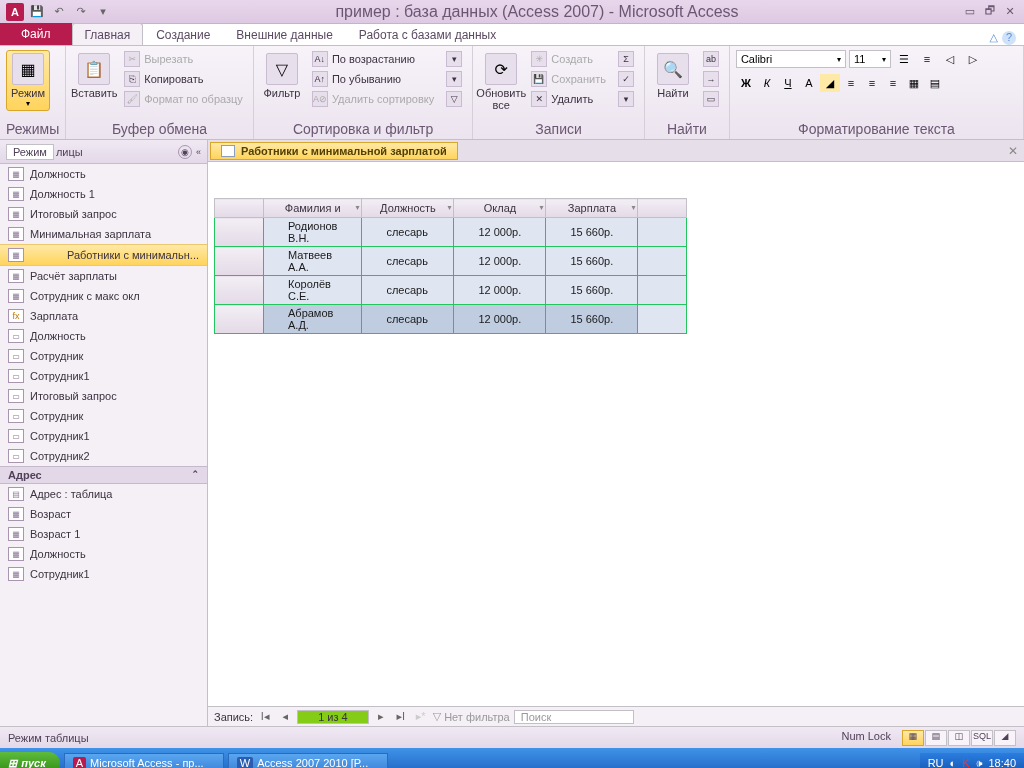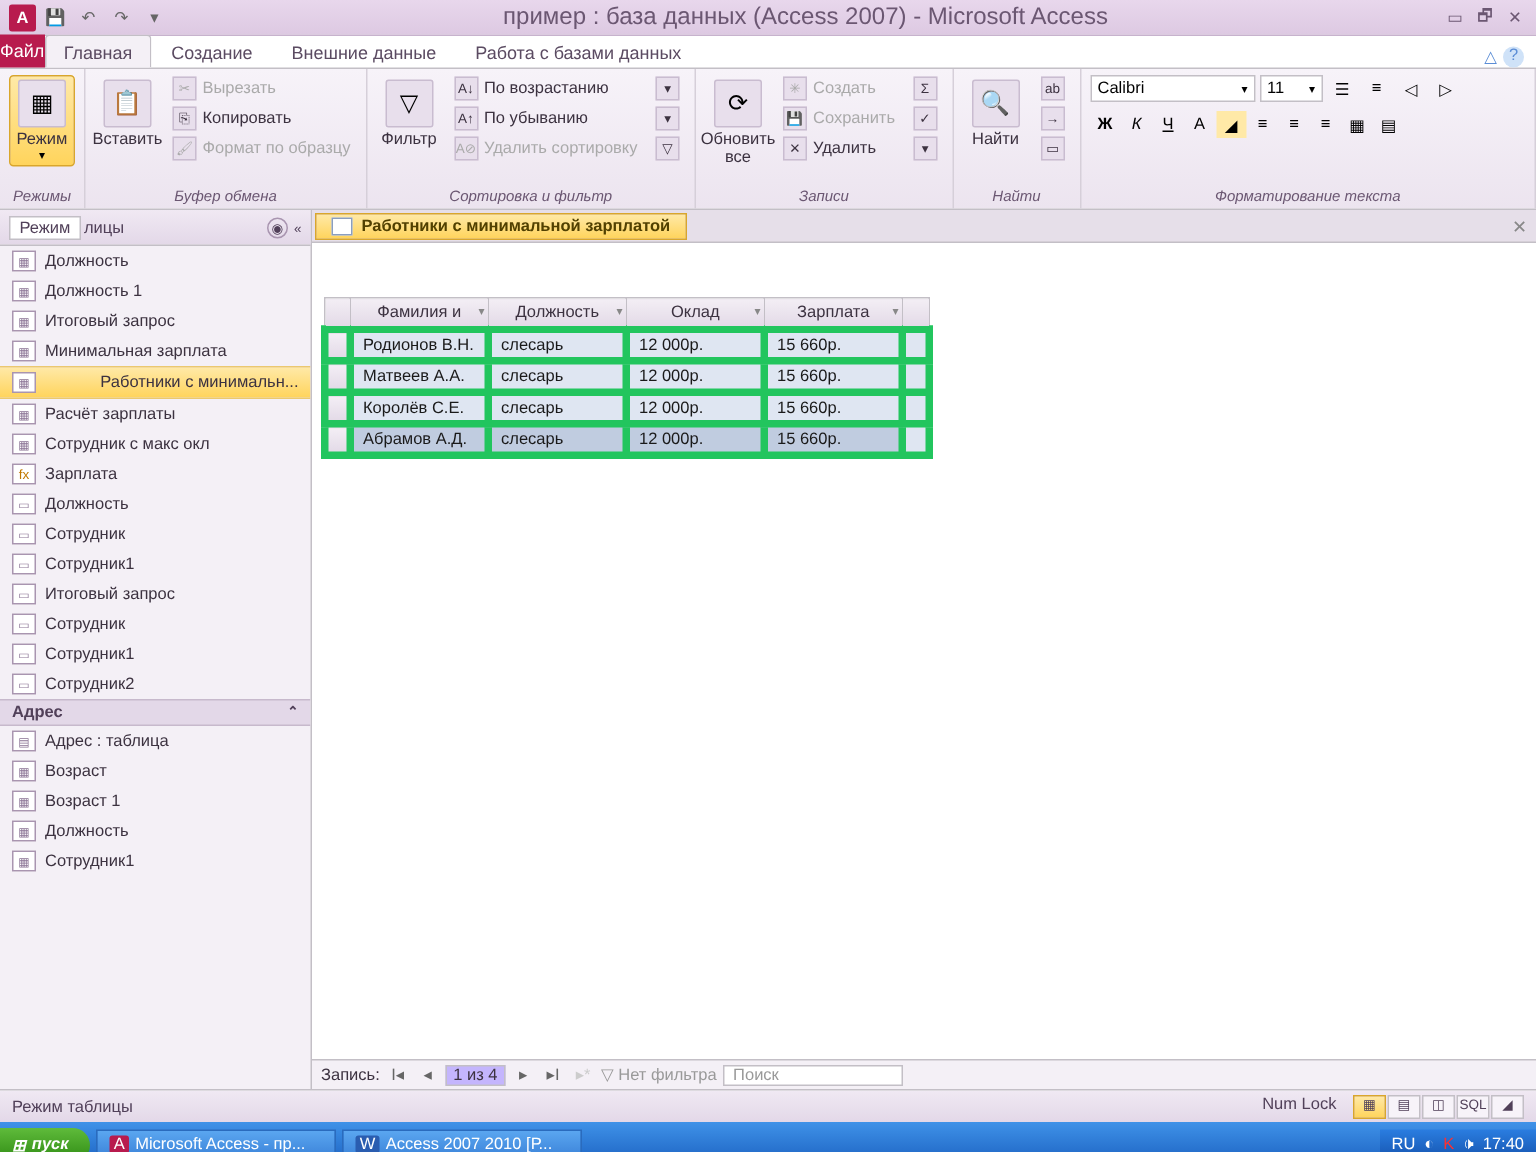--- a/index.html
+++ b/index.html
@@ -2,28 +2,28 @@
 <html><head>
 <meta charset="utf-8">
 <style>
 * { box-sizing: border-box; margin: 0; padding: 0; font-family: "Segoe UI", Tahoma, sans-serif; font-size: 11px; }
 body { width: 1024px; height: 768px; background: #fff; overflow: hidden; position: relative; }
 .titlebar { height: 24px; background: linear-gradient(#e8d7ec, #ddc9e2); display: flex; align-items: center; padding: 0 4px; border-bottom: 1px solid #c7b2cd; }
 .qat-icon { width: 18px; height: 18px; margin: 0 2px; display: flex; align-items: center; justify-content: center; color: #666; }
 .title { flex: 1; text-align: center; color: #6b5772; font-size: 16px; }
 .win-ctrl { width: 20px; text-align: center; color: #6b5772; font-size: 11px; }
 .ribbon-tabs { height: 22px; background: #fff; display: flex; align-items: flex-end; padding-left: 0; border-bottom: 1px solid #c3bfc6; }
-.file-tab { background: #b81b4e; color: #fff; padding: 4px 0; height: 22px; display: flex; align-items: center; font-size: 12px; cursor: default; }
+.file-tab { background: #b81b4e; color: #fff; padding: 4px 21px; height: 22px; display: flex; align-items: center; font-size: 12px; cursor: default; }
 .tab { padding: 4px 12px; color: #5b4b62; font-size: 12px; border: 1px solid transparent; border-bottom: none; height: 22px; display: flex; align-items: center; cursor: default; }
 .tab.active { background: #f4f0f6; border-color: #c3bfc6; border-radius: 3px 3px 0 0; }
 .rib-help { margin-left: auto; display: flex; gap: 4px; padding-right: 8px; }
 .ribbon { height: 94px; background: linear-gradient(#f7f3f9, #ece4ef); border-bottom: 1px solid #c3bfc6; display: flex; }
 .group { border-right: 1px solid #d6cfd9; padding: 4px 6px 0 6px; display: flex; flex-direction: column; }
 .group-body { flex: 1; display: flex; align-items: flex-start; gap: 4px; }
-.group-label { text-align: center; font-size: 10px; color: #6b5772; padding: 2px 0; font-style: italic; }
+.group-label { text-align: center; font-size: 14px; color: #6b5772; padding: 2px 0; }
 .big-btn { display: flex; flex-direction: column; align-items: center; width: 44px; padding: 2px; border: 1px solid transparent; border-radius: 3px; }
 .big-btn.selected { background: linear-gradient(#ffe9a7, #ffd45c); border-color: #d9a62c; }
 .big-icon { width: 32px; height: 32px; background: #e8dfec; border: 1px solid #c9bcd0; border-radius: 2px; display: flex; align-items: center; justify-content: center; font-size: 16px; }
 .btn-label { font-size: 11px; color: #3c3240; text-align: center; margin-top: 2px; }
 .small-btns { display: flex; flex-direction: column; gap: 2px; }
 .small-btn { display: flex; align-items: center; gap: 4px; padding: 1px 4px; color: #3c3240; white-space: nowrap; }
 .small-btn.disabled { color: #aaa; }
 .sm-icon { width: 16px; height: 16px; background: #e8dfec; border: 1px solid #c9bcd0; font-size: 9px; display: flex; align-items: center; justify-content: center; }
 .fmt-inputs { display: flex; gap: 3px; }
 .fmt-sel { border: 1px solid #c3bfc6; background: #fff; padding: 1px 4px; height: 18px; display: flex; align-items: center; gap: 4px; font-size: 11px; }
@@ -45,26 +45,26 @@
 .nav-grp .chev { margin-left: auto; font-size: 9px; }
 .doc { flex: 1; display: flex; flex-direction: column; background: #fff; gap: 36px; }
 .doc-tabs { height: 22px; background: #e6dfe9; border-bottom: 1px solid #c3bfc6; display: flex; align-items: center; padding-left: 2px; }
 .doc-tab { background: linear-gradient(#ffe9a7, #ffd45c); border: 1px solid #d9a62c; padding: 2px 10px; display: flex; align-items: center; gap: 6px; font-size: 12px; font-weight: bold; color: #514000; }
 .doc-tab .dicon { width: 14px; height: 12px; background: #fff; border: 1px solid #8a9ec0; }
 .doc-close { margin-left: auto; margin-right: 6px; color: #888; font-size: 12px; }
 .grid-wrap { position: relative; padding: 0; }
 table.grid { border-collapse: collapse; background: #fff; margin-left: 6px; }
 .grid th { background: linear-gradient(#f3eef5, #e3dae7); border: 1px solid #c3bfc6; padding: 3px 6px; font-weight: normal; color: #3c3240; text-align: center; position: relative; }
 .grid th .dd { position: absolute; right: 2px; top: 4px; font-size: 8px; color: #888; }
-.grid td { border: 5px solid #22c55e; padding: 2px 6px; background: #dfe6f2; color: #1a1a1a; }
+.grid td { border: 1px solid #22c55e; padding: 2px 24px; background: #dfe6f2; color: #1a1a1a; }
 .grid td.num { }
 .grid td.sel { background: #c0cce0; }
 .rec-nav { height: 20px; border-top: 1px solid #c3bfc6; background: #f4f0f6; display: flex; align-items: center; gap: 4px; padding: 0 6px; font-size: 11px; color: #3c3240; margin-top: auto; }
 .rec-btn { width: 16px; text-align: center; color: #666; }
-.rec-input { border: 1px solid #c3bfc6; padding: 0 4px; background: #c4b5fd; }
+.rec-input { border: 1px solid #c3bfc6; padding: 0 20px; background: #84cc16; }
 .filter-ind { display: flex; align-items: center; gap: 3px; color: #999; }
 .search-box { border: 1px solid #c3bfc6; background: #fff; padding: 0 6px; color: #999; width: 120px; }
 .status { height: 22px; background: linear-gradient(#f0e9f3, #e3d8e8); border-top: 1px solid #c3bfc6; display: flex; align-items: center; padding: 0 8px; color: #514059; font-size: 11px; }
 .status .views { margin-left: auto; display: flex; gap: 1px; }
 .vbtn { width: 22px; height: 16px; border: 1px solid #c3bfc6; background: #f7f3f9; text-align: center; font-size: 9px; }
 .vbtn.active { background: linear-gradient(#ffe9a7, #ffd45c); border-color: #d9a62c; }
 .taskbar { height: 30px; background: linear-gradient(#3f92e8, #1a5fbf); display: flex; align-items: center; }
 .start { background: linear-gradient(#5fbb3b, #2e8a12); color: #fff; padding: 5px 14px 5px 8px; border-radius: 0 12px 12px 0; display: flex; align-items: center; gap: 4px; font-style: italic; font-weight: bold; font-size: 13px; }
 .task-btn { background: linear-gradient(#5aa6f0, #3b82d8); border: 1px solid #2a6bbd; color: #fff; padding: 3px 8px; margin-left: 4px; display: flex; align-items: center; gap: 4px; font-size: 11px; width: 160px; overflow: hidden; white-space: nowrap; }
 .tray { margin-left: auto; background: linear-gradient(#2a7de0, #1655b0); color: #fff; padding: 4px 8px; display: flex; align-items: center; gap: 6px; font-size: 11px; }
@@ -444,15 +444,15 @@
     </div>
   <div class="task-btn">
       <span style="background:#2a5db0;color:#fff;padding:0 3px;border-radius:2px;">W</span>
       <span>Access 2007 2010 [Р...</span>
     </div>
   <div class="tray">
     <span>RU</span>
     <span>◐</span>
     <span style="color:#ff3030;">K</span>
     <span>🕩</span>
-    <span>17:40</span>
+    <span>18:40</span>
   </div>
 </div>
 
 </body></html>

